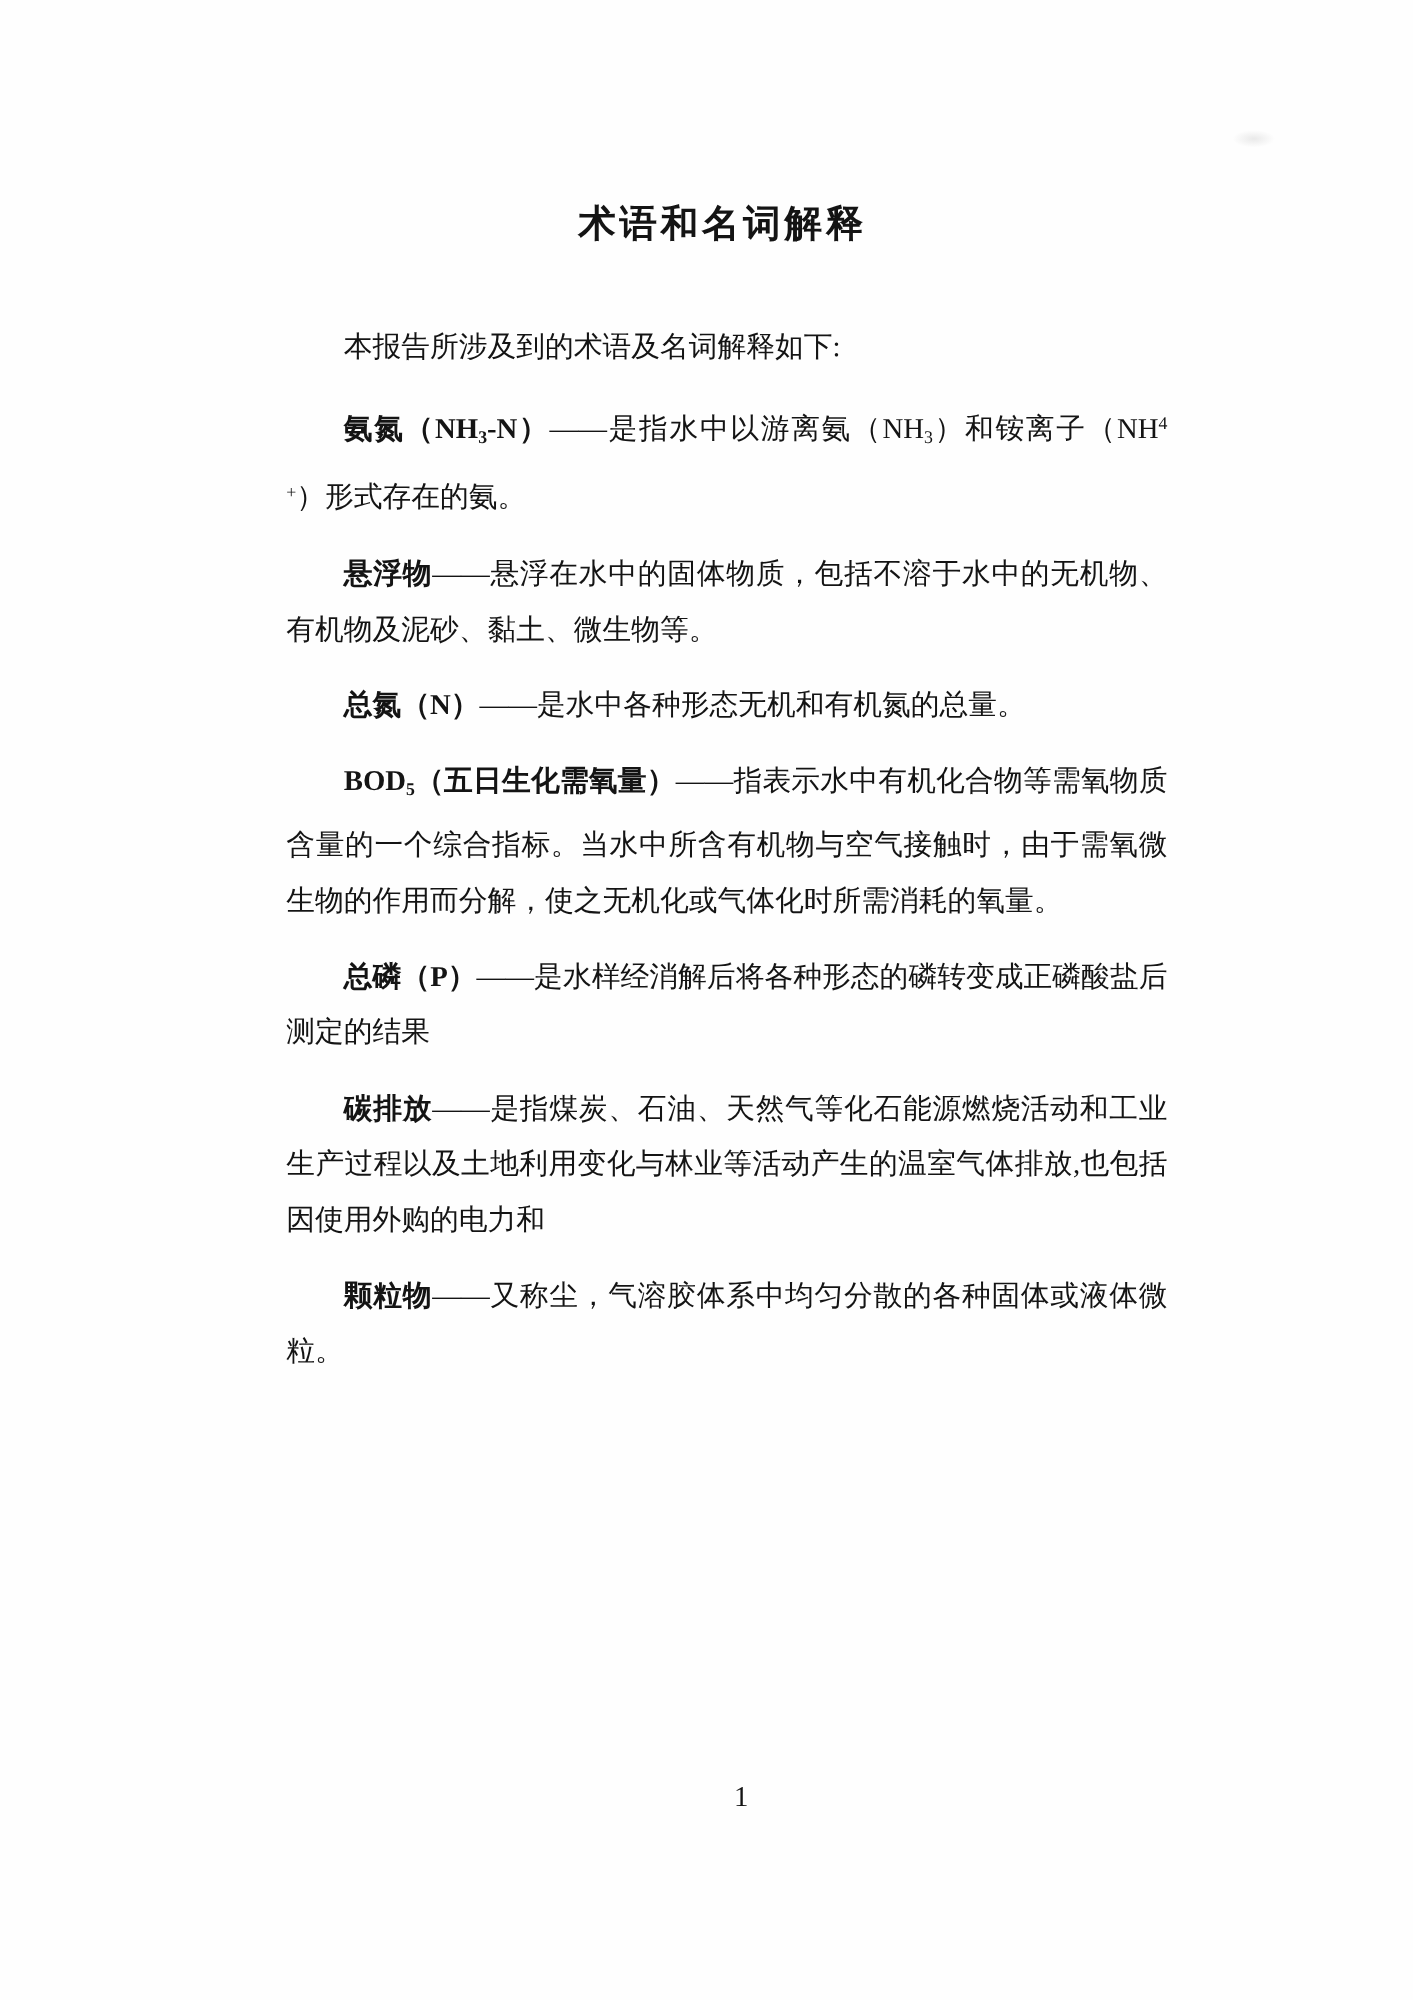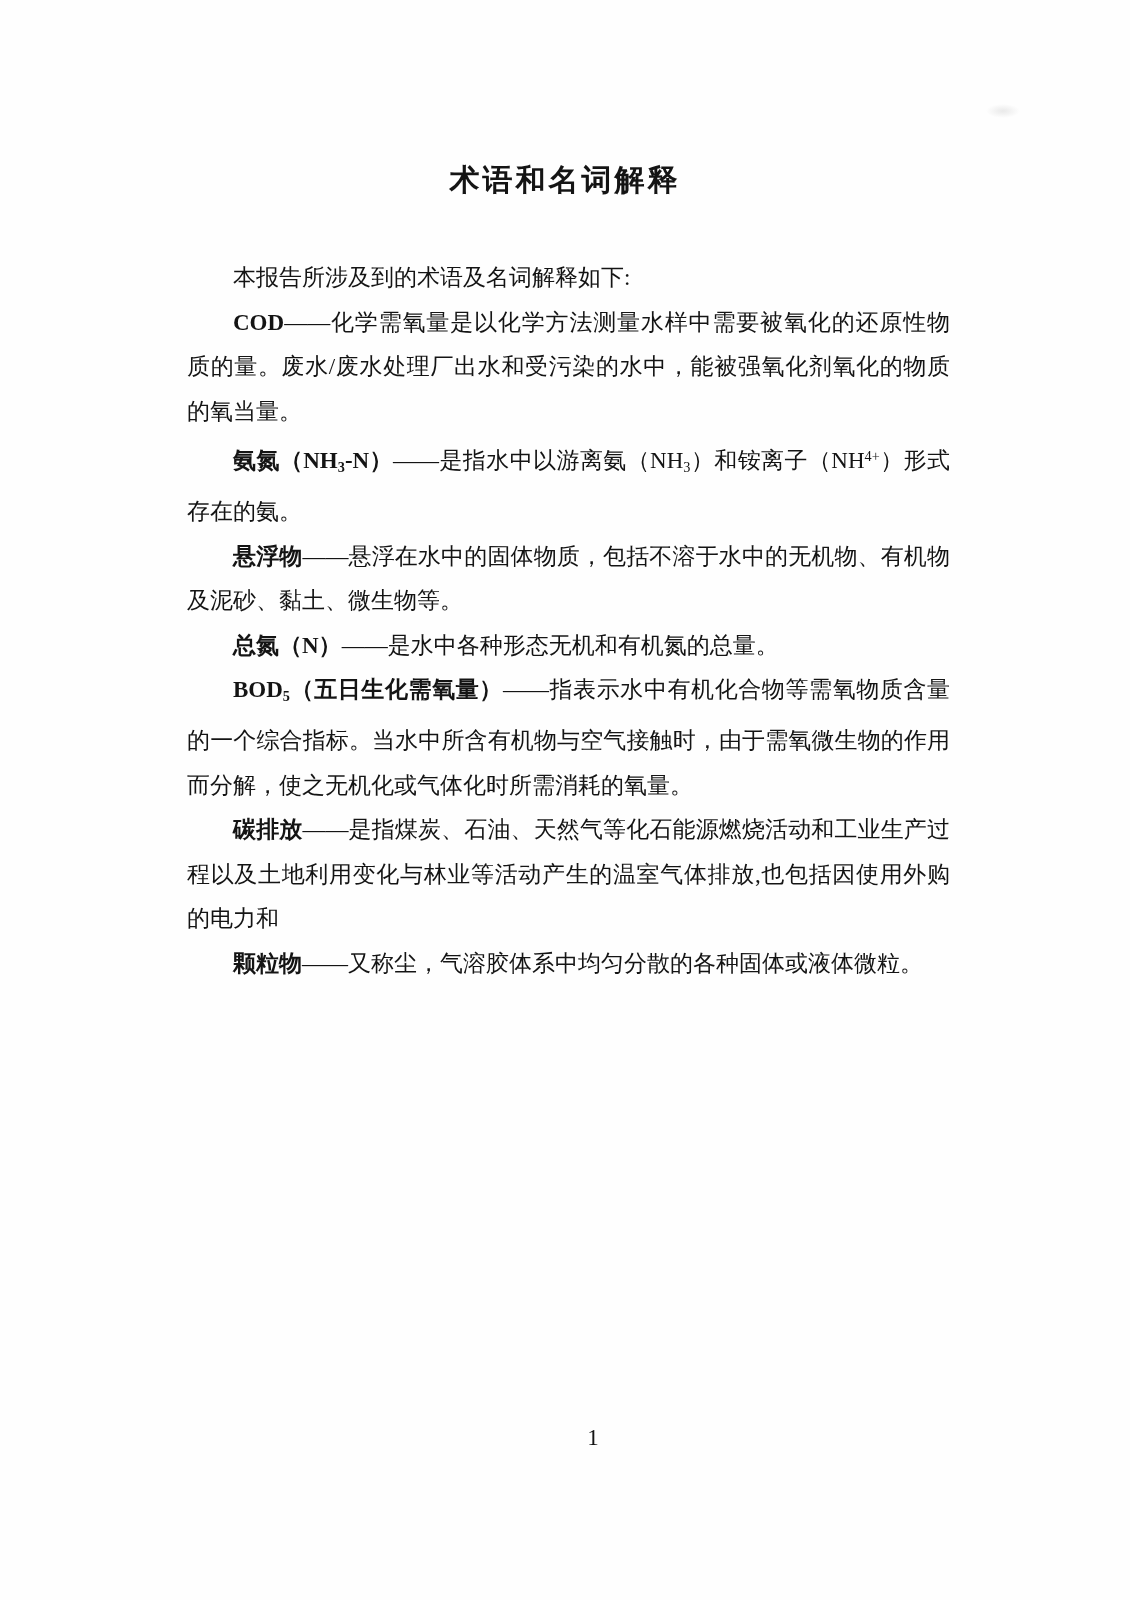--- a/index.html
+++ b/index.html
@@ -10,20 +10,21 @@
     background: #ffffff;
     font-family: "Liberation Serif", "DejaVu Serif", serif;
     color: #141414;
   }
   .page {
     position: relative;
     width: 1130px;
     height: 1600px;
     background: #fefefe;
     overflow: hidden;
+    padding-left: 26px;
   }
   .scan-smudge {
     position: absolute;
     left: 986px;
     top: 104px;
     width: 34px;
     height: 14px;
     background: radial-gradient(ellipse at center, #e9e9e9 0%, rgba(255,255,255,0) 70%);
   }
   .title {
@@ -32,21 +33,21 @@
     text-align: center;
     font-size: 30px;
     line-height: 36px;
     font-weight: bold;
     letter-spacing: 3px;
   }
   .content {
     margin: 58px 180px 0 187px;
   }
   .para {
-    margin: 0;
+    margin: 16px;
     font-size: 23px;
     line-height: 44.6px;
     text-align: justify;
     text-indent: 2em;
     word-break: break-all;
   }
   .seg-b { font-weight: bold; }
   .seg-sub { font-size: 0.62em; vertical-align: -0.28em; }
   .seg-sup { font-size: 0.62em; vertical-align: 0.5em; }
   .seg-b-sub { font-weight: bold; font-size: 0.62em; vertical-align: -0.28em; }
@@ -62,22 +63,22 @@
   }
 </style>
 </head>
 <body>
 
 <div class="page">
   <div class="scan-smudge"></div>
   <h1 class="title">术语和名词解释</h1>
   <div class="content">
       <p class="para"><span>本报告所涉及到的术语及名词解释如下:</span></p>
-      <p class="para"><span class="seg-b">COD</span><span>——化学需氧量是以化学方法测量水样中需要被氧化的还原性物质的量。废水/废水处理厂出水和受污染的水中，能被强氧化剂氧化的物质的氧当量。</span></p>
       <p class="para"><span class="seg-b">氨氮（NH</span><span class="seg-b-sub">3</span><span class="seg-b">-N）</span><span>——是指水中以游离氨（NH</span><span class="seg-sub">3</span><span>）和铵离子（NH</span><span class="seg-sup">4+</span><span>）形式存在的氨。</span></p>
       <p class="para"><span class="seg-b">悬浮物</span><span>——悬浮在水中的固体物质，包括不溶于水中的无机物、有机物及泥砂、黏土、微生物等。</span></p>
       <p class="para"><span class="seg-b">总氮（N）</span><span>——是水中各种形态无机和有机氮的总量。</span></p>
       <p class="para"><span class="seg-b">BOD</span><span class="seg-b-sub">5</span><span class="seg-b">（五日生化需氧量）</span><span>——指表示水中有机化合物等需氧物质含量的一个综合指标。当水中所含有机物与空气接触时，由于需氧微生物的作用而分解，使之无机化或气体化时所需消耗的氧量。</span></p>
+      <p class="para"><span class="seg-b">总磷（P）</span><span>——是水样经消解后将各种形态的磷转变成正磷酸盐后测定的结果</span></p>
       <p class="para"><span class="seg-b">碳排放</span><span>——是指煤炭、石油、天然气等化石能源燃烧活动和工业生产过程以及土地利用变化与林业等活动产生的温室气体排放,也包括因使用外购的电力和</span></p>
       <p class="para"><span class="seg-b">颗粒物</span><span>——又称尘，气溶胶体系中均匀分散的各种固体或液体微粒。</span></p>
     </div>
   <div class="page-number">1</div>
 </div>
 
 </body></html>

